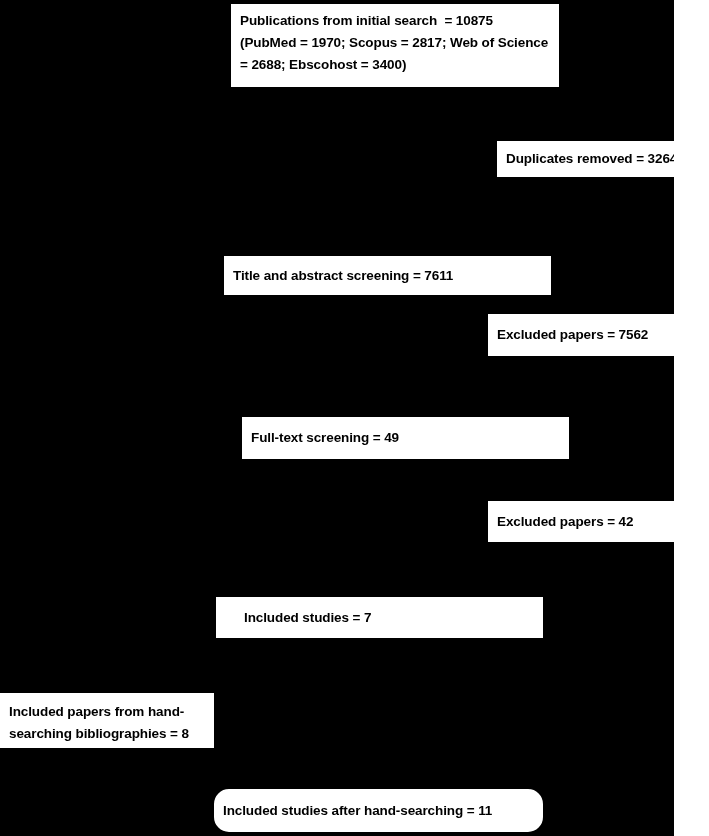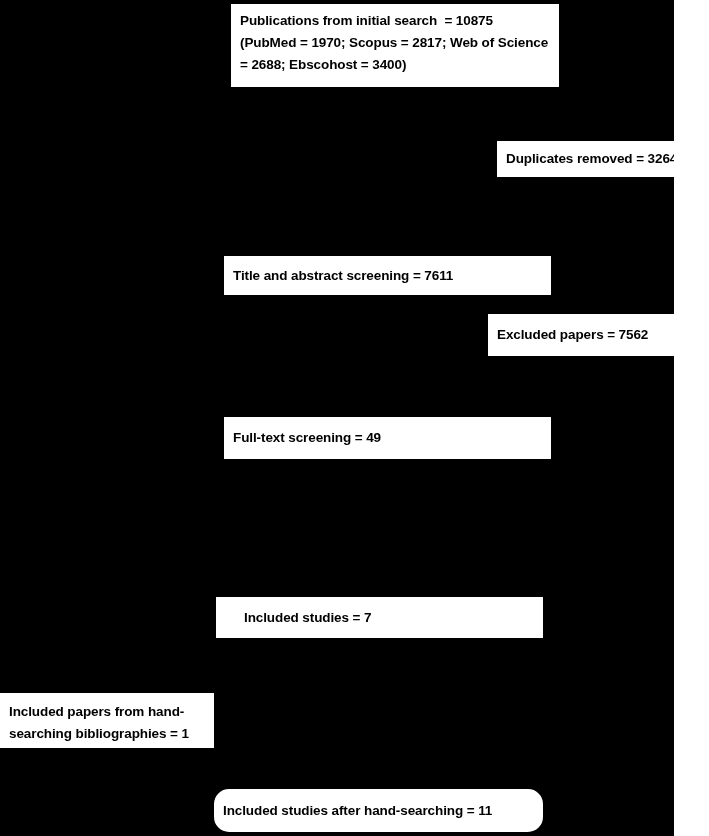--- a/index.html
+++ b/index.html
@@ -42,21 +42,21 @@
     width: 709px;
     height: 836px;
     pointer-events: none;
   }
 
   
   #box-initial-search   { left: 229px; top: 2px;   width: 332px; height: 87px; align-items: flex-start; padding-top: 6px; }
   #box-duplicates       { left: 495px; top: 139px; width: 214px; height: 40px; text-align: center; }
   #box-title-abstract   { left: 222px; top: 254px; width: 331px; height: 43px; }
   #box-excluded-1       { left: 486px; top: 312px; width: 213px; height: 46px; }
-  #box-fulltext         { left: 222px; top: 415px; width: 331px; height: 46px; }
+  #box-fulltext         { left: 240px; top: 415px; width: 331px; height: 46px; }
   #box-excluded-2       { left: 486px; top: 499px; width: 213px; height: 45px; }
   #box-included         { left: 214px; top: 595px; width: 331px; height: 45px; padding-left: 28px; }
   #box-handsearch       { left: -2px;  top: 691px; width: 218px; height: 59px; align-items: flex-start; padding-top: 8px; }
   #box-included-after   { left: 212px; top: 787px; width: 333px; height: 47px; border-radius: 17px; }
 </style>
 </head>
 <body>
 
 <div id="diagram">
 
@@ -114,26 +114,29 @@
   </div>
 
   <div class="box" id="box-excluded-1">
     <span class="txt">Excluded papers = 7562</span>
   </div>
 
   <div class="box" id="box-fulltext">
     <span class="txt">Full-text screening = 49</span>
   </div>
 
+  <div class="box" id="box-excluded-2">
+    <span class="txt">Excluded papers = 42</span>
+  </div>
 
   <div class="box" id="box-included">
     <span class="txt">Included studies = 7</span>
   </div>
 
   <div class="box" id="box-handsearch">
-    <span class="txt">Included papers from hand-searching bibliographies = 1</span>
+    <span class="txt">Included papers from hand-searching bibliographies = 8</span>
   </div>
 
   <div class="box" id="box-included-after">
     <span class="txt">Included studies after hand-searching = 11</span>
   </div>
 
 </div>
 
 </body></html>

